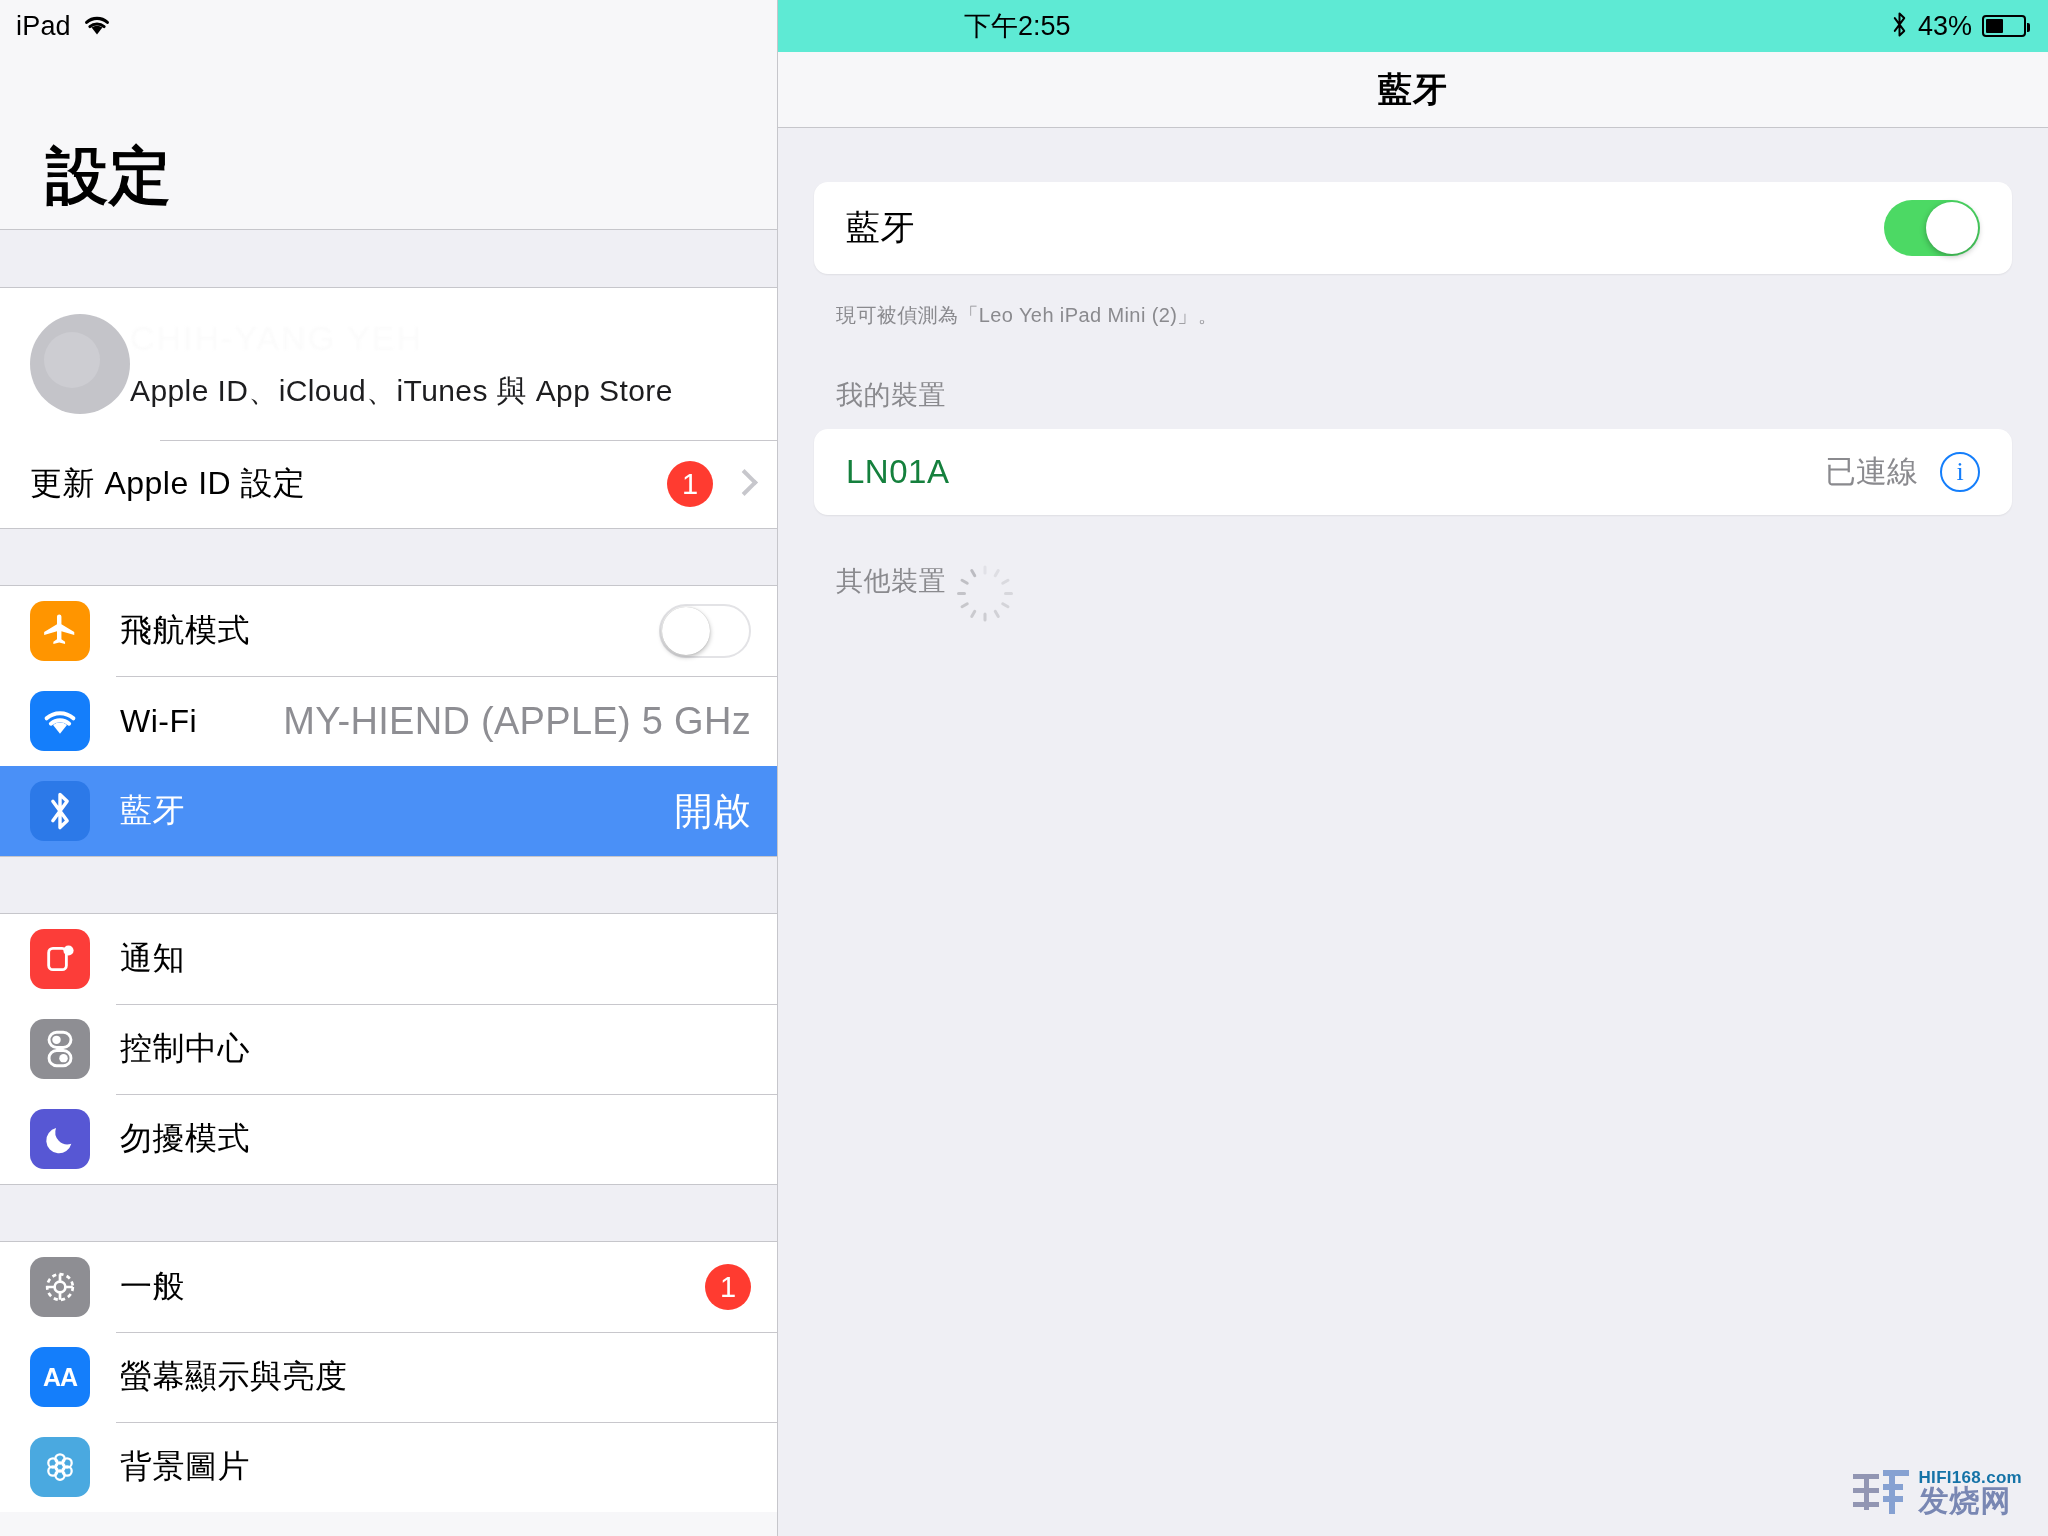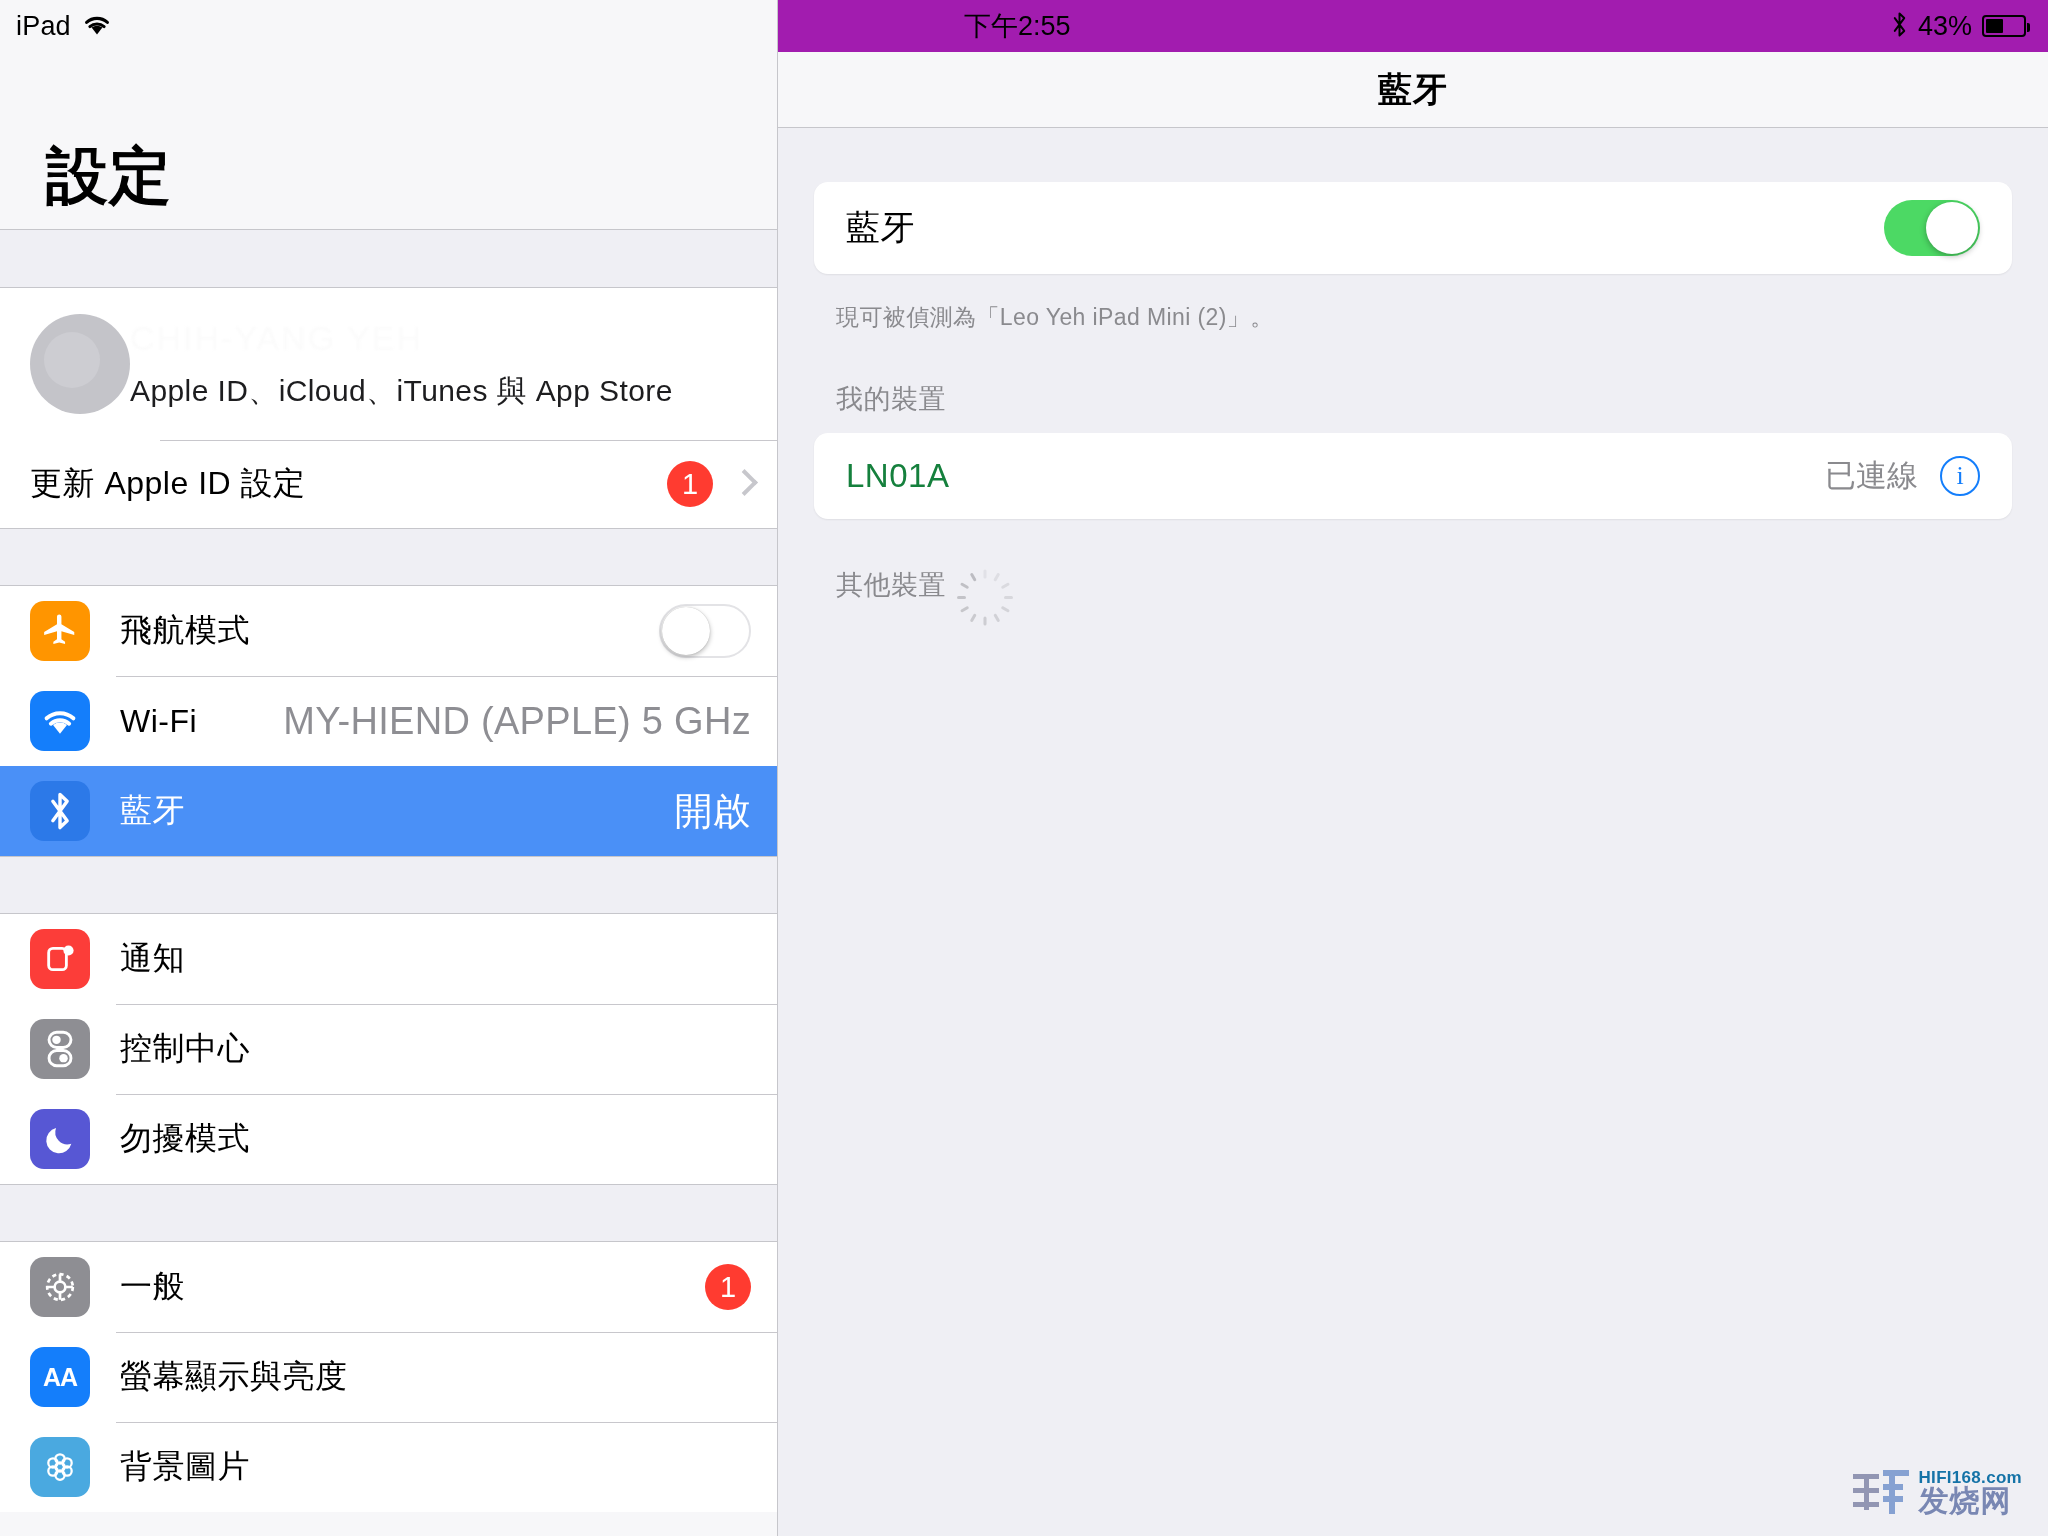--- a/index.html
+++ b/index.html
@@ -175,21 +175,21 @@
   
   #main {
     position: relative;
     width: 1270px; height: 1536px;
     background: #efeff4;
     overflow: hidden;
   }
   .main-status {
     height: 52px; position: relative;
     display: flex; align-items: center;
-    background: #a21caf;
+    background: #5eead4;
   }
   .main-status .clock {
     position: absolute; left: 50%; transform: translateX(-50%);
     font-size: 27px; color: #000;
     
     left: 186px; transform: none;
   }
   .status-right {
     position: absolute; right: 22px;
     display: flex; align-items: center; gap: 10px;
@@ -235,21 +235,21 @@
     background: #4cd964; position: relative; flex: none;
   }
   .toggle-on .knob {
     position: absolute; right: 2px; top: 2px;
     width: 52px; height: 52px; border-radius: 50%;
     background: #fff;
     box-shadow: 0 2px 6px rgba(0,0,0,0.3);
   }
 
   .footnote {
-    font-size: 23px; color: #8a8a8e;
+    font-size: 20px; color: #8a8a8e;
     margin: 28px 0 0 22px; letter-spacing: 0.4px;
   }
   .section-header {
     font-size: 27px; color: #8a8a8e;
     margin: 48px 0 16px 22px; letter-spacing: 0.5px;
     display: flex; align-items: center; gap: 22px;
   }
   .device-row {
     display: flex; align-items: center;
     height: 86px; padding: 0 32px;

